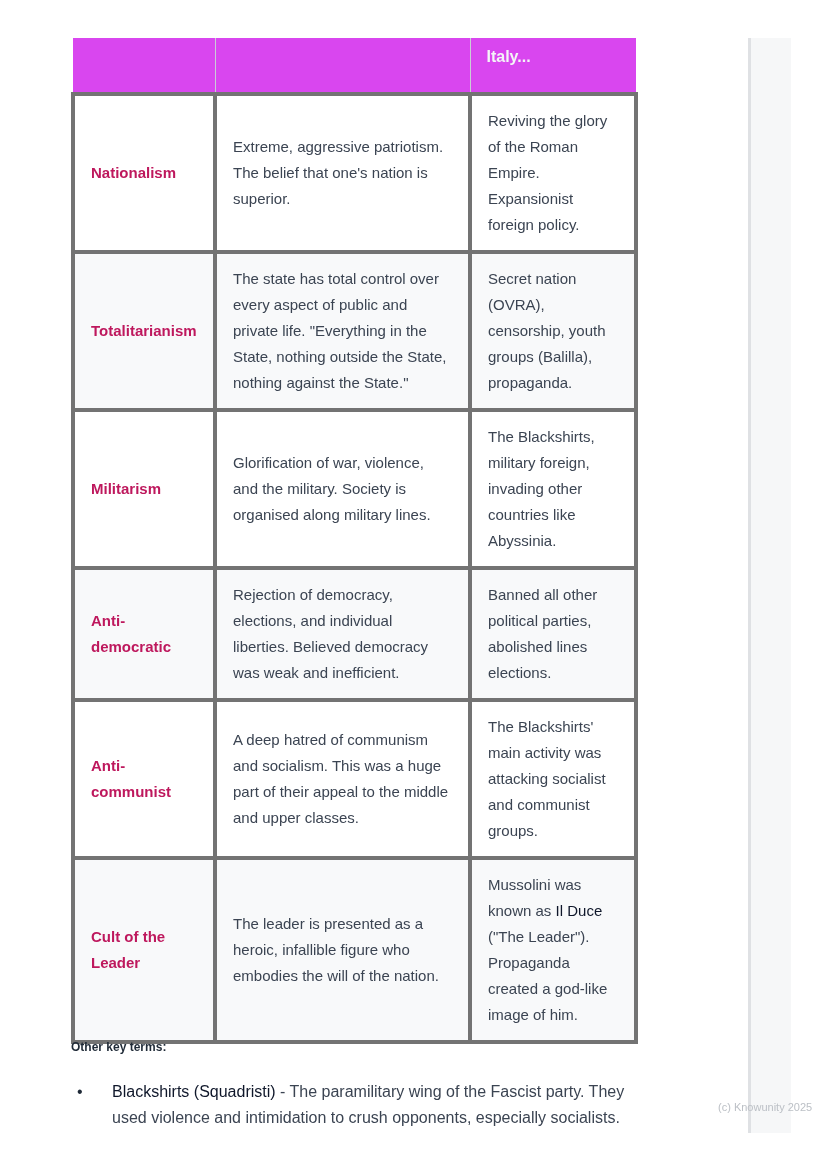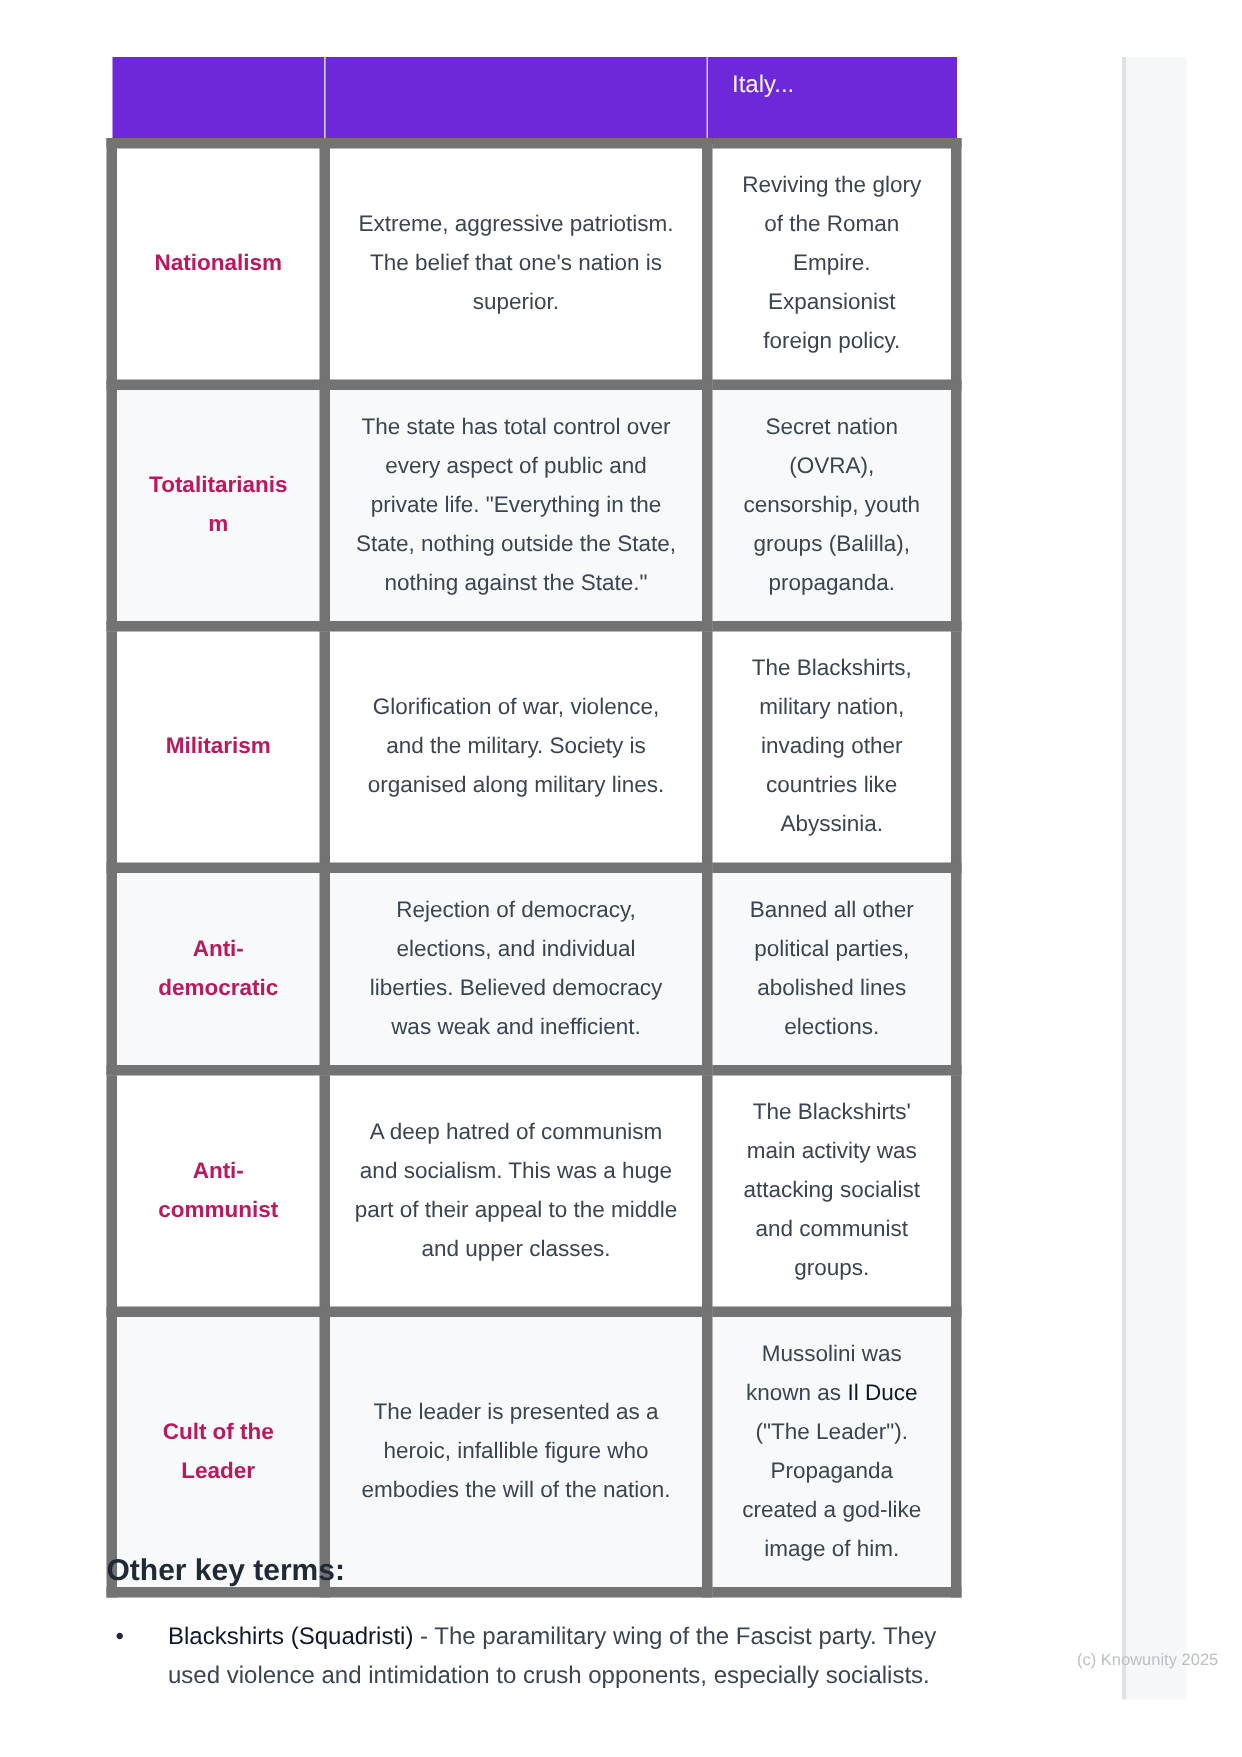--- a/index.html
+++ b/index.html
@@ -19,47 +19,46 @@
   }
   table.fascism td, table.fascism th{
     padding:12px 16px;
     vertical-align:middle;
     font-size:15px;
     line-height:26px;
     word-wrap:break-word;
   }
   table.fascism thead tr{height:43px;}
   table.fascism thead th{
-    background:#6d28d9;
+    background:#d946ef;
     color:#f4f5f7;
-    font-weight:400;
+    font-weight:700;
     font-size:16px;
     text-align:left;
     border-right:1px solid #c9ced5;
     padding-top:6px;padding-bottom:22px;
   }
   table.fascism thead th:last-child{border-right:none;}
   table.fascism tbody td{
-    border:7px solid #737373;
+    border:4px solid #737373;
     color:#3b4452;
-    text-align:center;
   }
   table.fascism tbody td.term{
     font-weight:700;
     color:#be185d;
   }
   table.fascism tbody tr:nth-child(even){background:#f8f9fa;}
   table.fascism tbody tr:nth-child(odd){background:#ffffff;}
   tr.r1{height:155px;} tr.r2{height:155px;} tr.r3{height:155px;}
   tr.r4{height:131px;} tr.r5{height:156px;} tr.r6{height:179px;}
   .inline-bold{font-weight:400;color:#0f172a;}
   
   .section-heading{
     position:absolute;left:71px;top:1036px;
-    font-size:20px;font-weight:700;color:#1f2a37;
+    font-size:12px;font-weight:700;color:#1f2a37;
     line-height:22px;
   }
   .bullet-list{
     position:absolute;left:71px;top:1079px;
     width:563px;
   }
   .bullet-item{
     display:flex;
     font-size:16px;line-height:26px;color:#3b4452;
     width:560px;
@@ -116,21 +115,21 @@
         <td>Reviving the glory of the Roman Empire. Expansionist foreign policy.</td>
       </tr>
       <tr class="r2">
         <td class="term">Totalitarianism</td>
         <td>The state has total control over every aspect of public and private life. "Everything in the State, nothing outside the State, nothing against the State."</td>
         <td>Secret nation (OVRA), censorship, youth groups (Balilla), propaganda.</td>
       </tr>
       <tr class="r3">
         <td class="term">Militarism</td>
         <td>Glorification of war, violence, and the military. Society is organised along military lines.</td>
-        <td>The Blackshirts, military nation, invading other countries like Abyssinia.</td>
+        <td>The Blackshirts, military foreign, invading other countries like Abyssinia.</td>
       </tr>
       <tr class="r4">
         <td class="term">Anti-democratic</td>
         <td>Rejection of democracy, elections, and individual liberties. Believed democracy was weak and inefficient.</td>
         <td>Banned all other political parties, abolished lines elections.</td>
       </tr>
       <tr class="r5">
         <td class="term">Anti-communist</td>
         <td>A deep hatred of communism and socialism. This was a huge part of their appeal to the middle and upper classes.</td>
         <td>The Blackshirts' main activity was attacking socialist and communist groups.</td>

